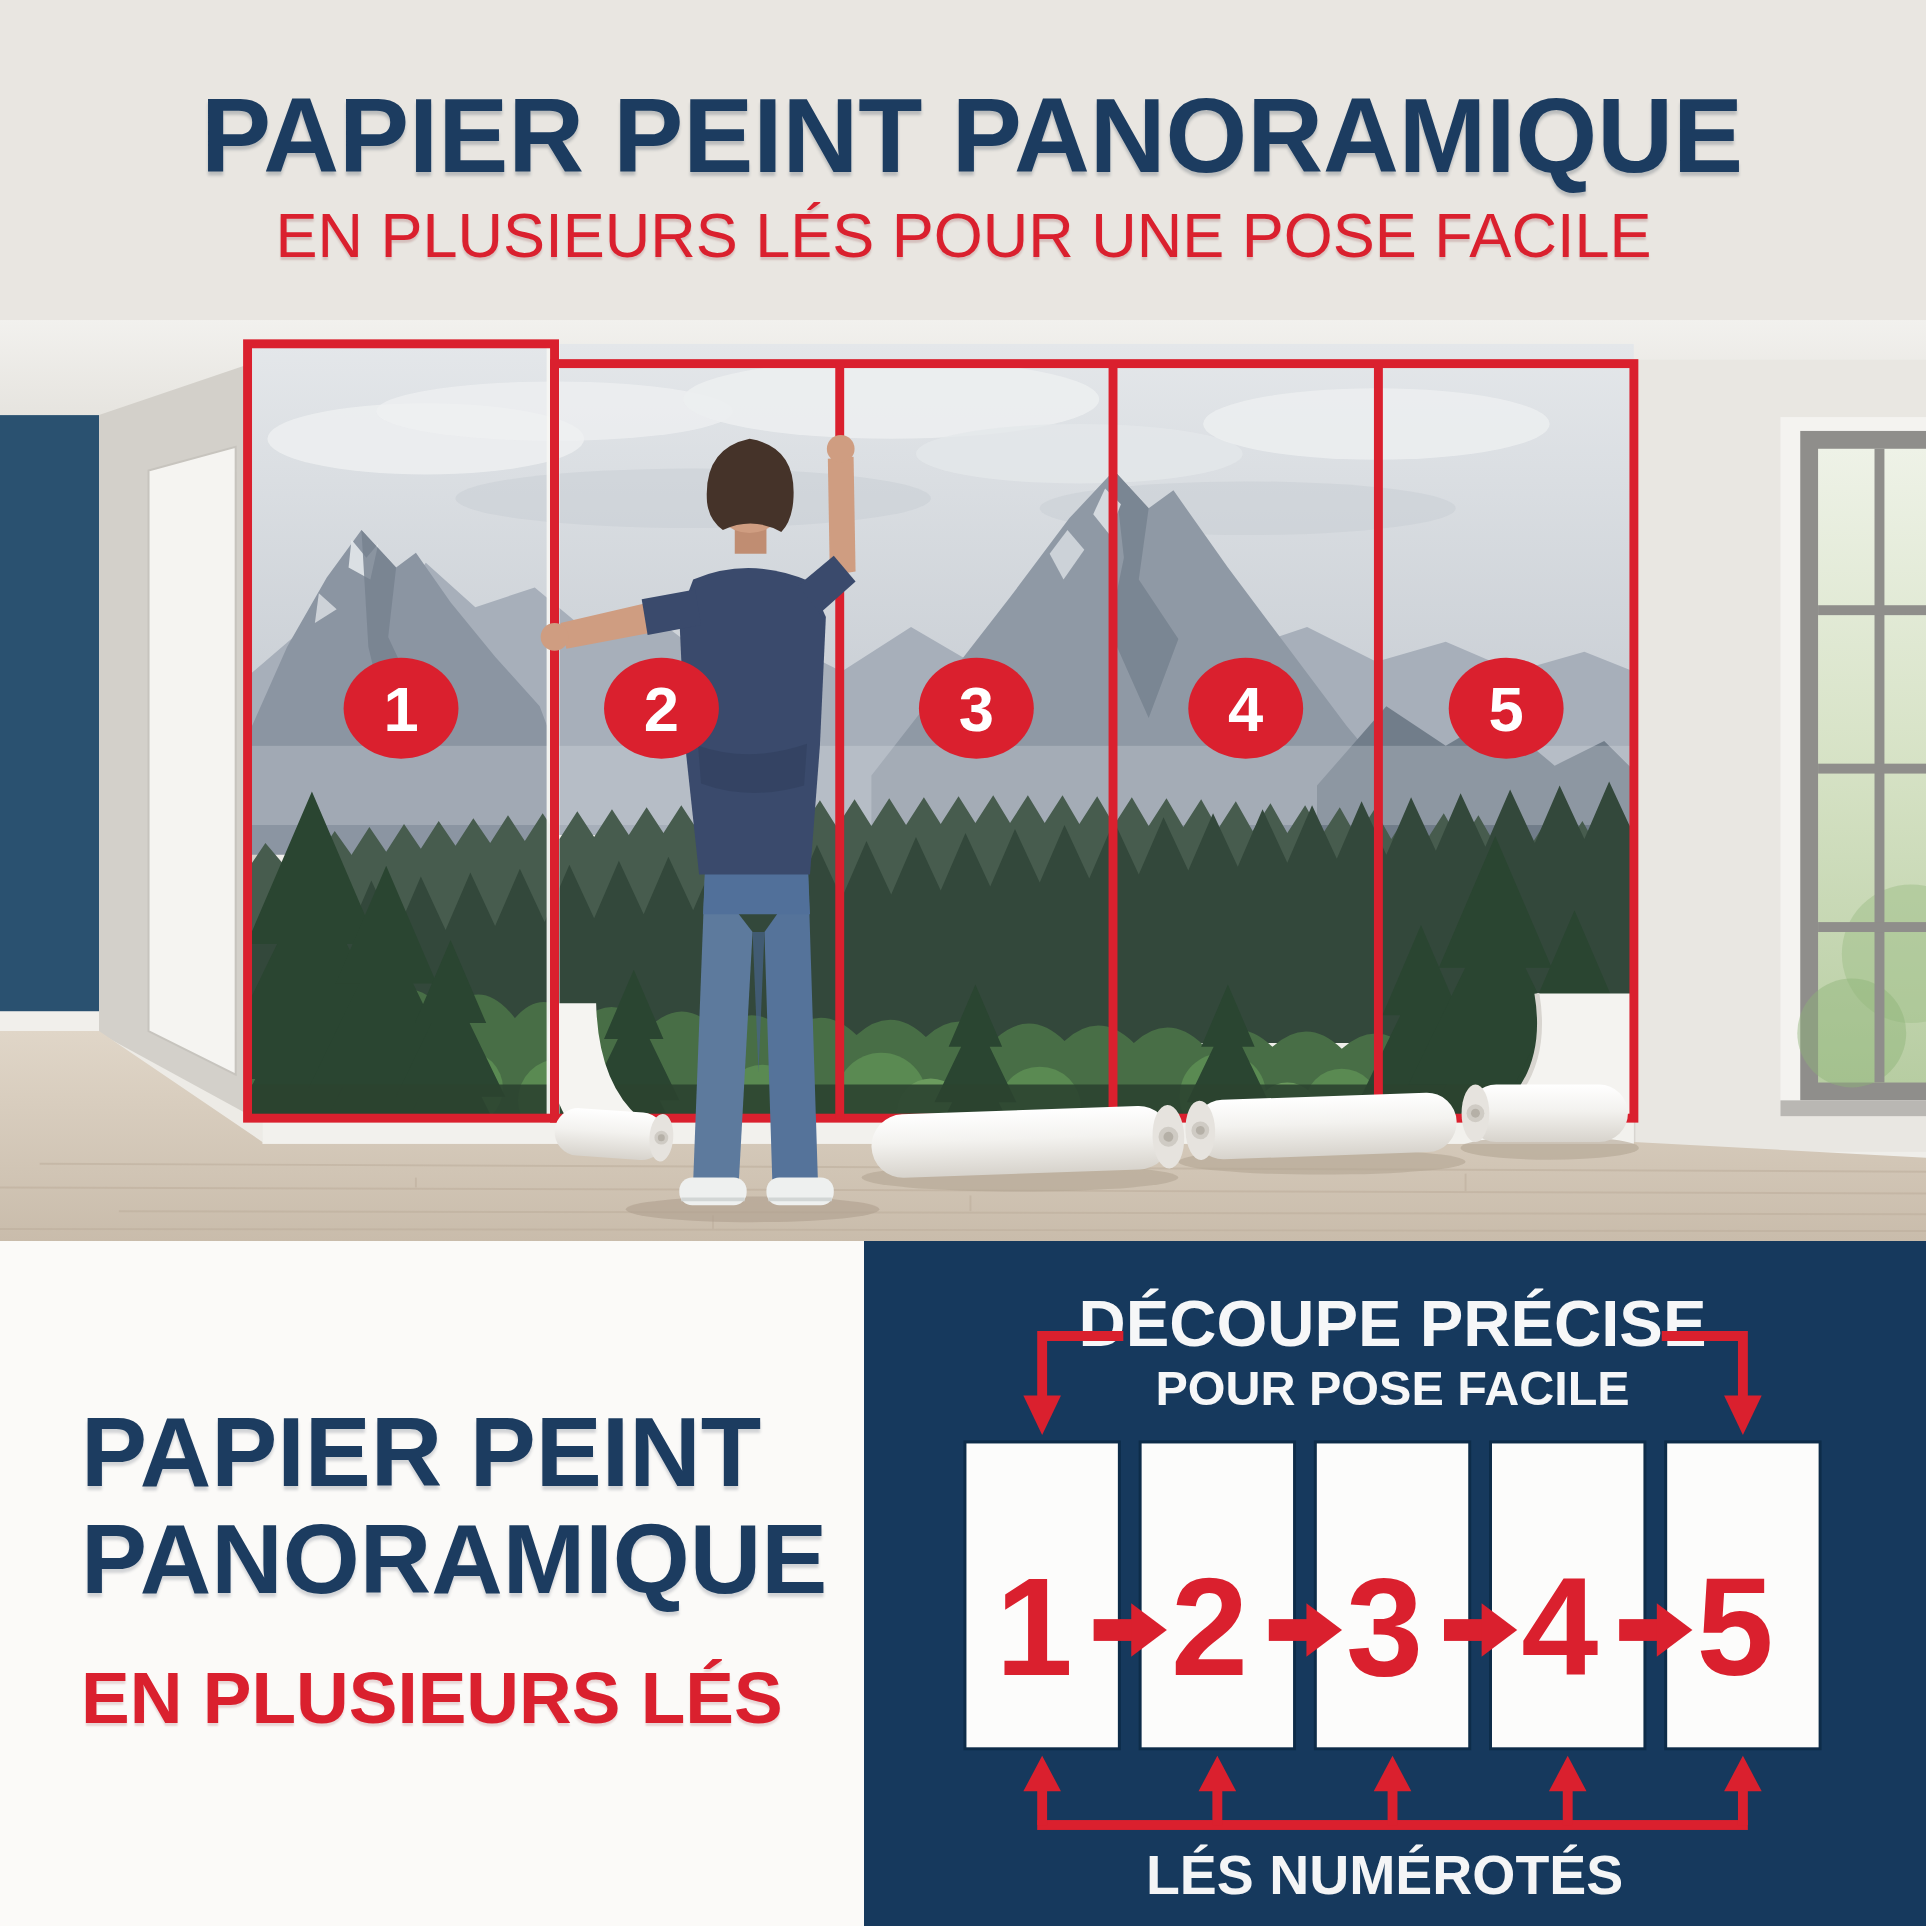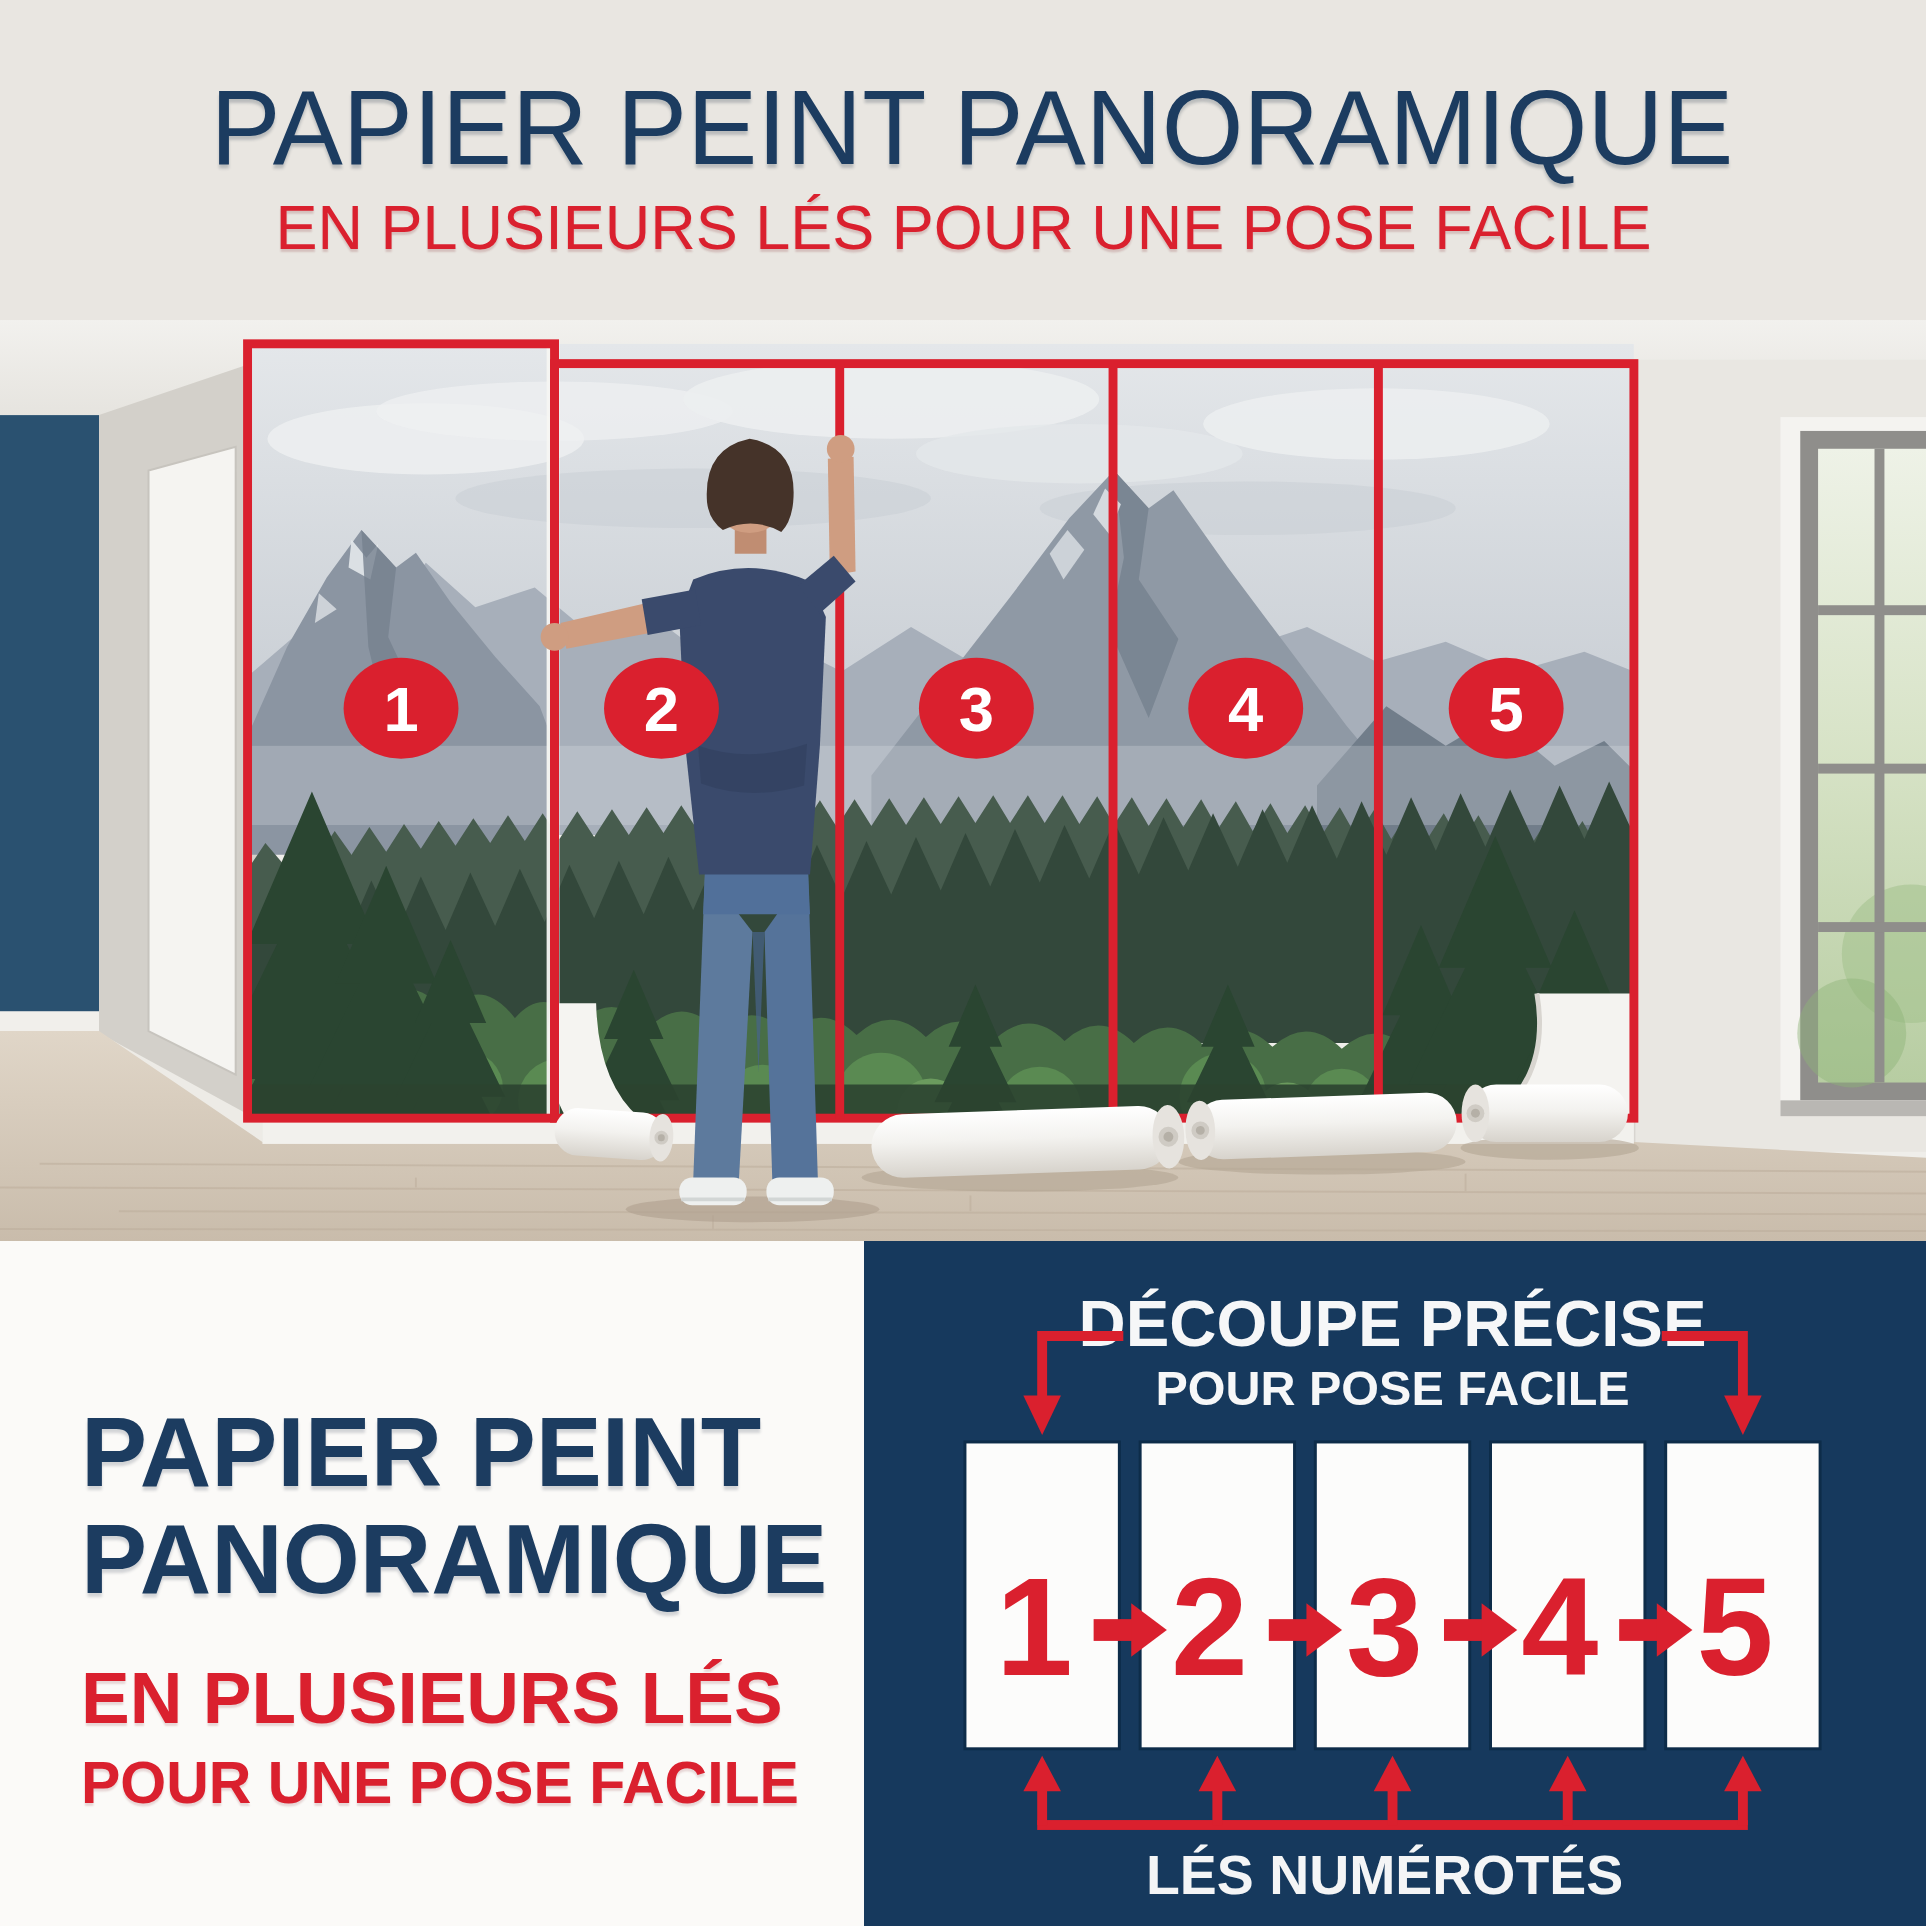--- a/index.html
+++ b/index.html
@@ -4,21 +4,21 @@
 <style>
   :root{
     --navy:#1c3c60; --red:#da202e; --diagram-bg:#16395d; --paper:#fbfaf8; --band:#e9e6e1;
   }
   html,body{margin:0;padding:0;background:#ffffff;}
   .page{position:relative;width:1927px;height:1927px;overflow:hidden;background:#fff;
         font-family:"Liberation Sans", sans-serif;}
 
   
   .top-band{position:absolute;left:0;top:0;width:1927px;height:320px;background:var(--band,#e9e6e1);text-align:center;}
-  .top-band h1{margin:4px;padding-top:71px;font-size:105px;line-height:1;font-weight:400;letter-spacing:0px;
+  .top-band h1{margin:12px;padding-top:71px;font-size:105px;line-height:1;font-weight:700;letter-spacing:0px;
                color:var(--navy,#1c3c60);text-shadow:0 4px 3px rgba(25,40,60,.22);padding-left:17px;}
   .top-band .sub{margin-top:16px;font-size:63px;line-height:1;font-weight:400;color:var(--red,#da202e);
                  text-shadow:0 3px 2px rgba(120,20,25,.18);}
 
   
   .photo-band{position:absolute;left:0;top:320px;width:1927px;height:921px;}
   .photo-band svg{display:block;}
 
   
   .bottom-left{position:absolute;left:0;top:1241px;width:864px;height:686px;background:var(--paper,#fbfaf8);
@@ -280,21 +280,20 @@
         <text class="circle-num" x="1521" y="415" text-anchor="middle">5</text>
       </g>
     </g>
   </svg>
   </section>
 
   <section class="bottom-left">
     <div class="l1">PAPIER PEINT</div>
     <div class="l2">PANORAMIQUE</div>
     <div class="l3">EN PLUSIEURS LÉS</div>
-    <div class="l4">POUR UNE POSE FACILE</div>
   </section>
 
   <section class="bottom-right">
   <svg width="1062" height="686" viewBox="0 0 1073 693" xmlns="http://www.w3.org/2000/svg">
     <text class="dg-title" x="534" y="106" text-anchor="middle">DÉCOUPE PRÉCISE</text>
     <text class="dg-sub" x="534" y="166" text-anchor="middle">POUR POSE FACILE</text>
 
     <g>
       <path d="M262,96 L180,96 L180,160" fill="none" class="red-stroke" stroke-width="10"></path>
       <polygon points="161,156 199,156 180,196" class="red-fill"></polygon>

